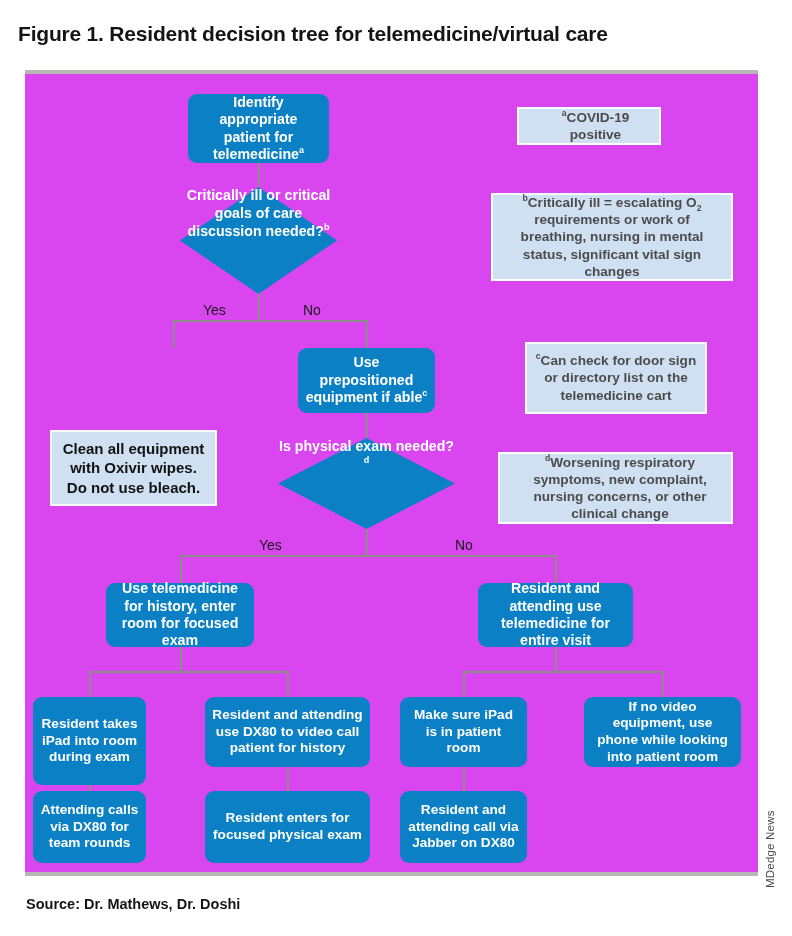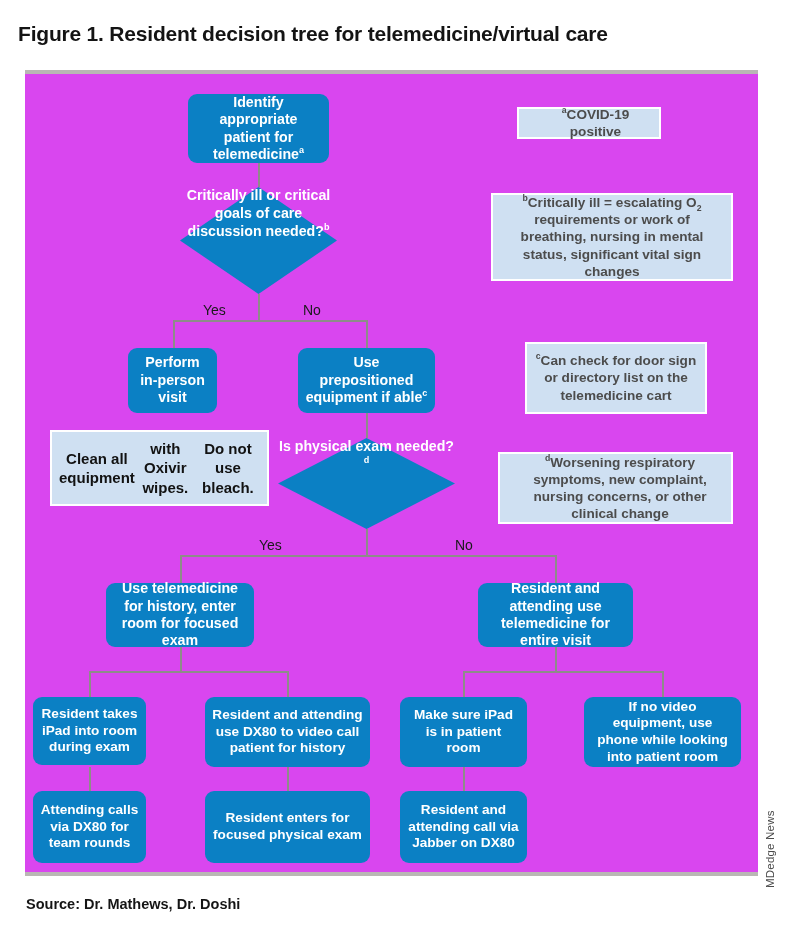--- a/index.html
+++ b/index.html
@@ -116,23 +116,20 @@
   <div class="diamond" style="left:155px;top:113px;width:157px;height:107px;">
     <div class="shape"></div>
     <div class="dtext">
       <span><span>Critically ill or critical goals of care discussion needed?</span><sup>b</sup></span>
     </div>
   </div>
 
   <div class="blabel" style="left:178px;top:228px;">Yes</div>
   <div class="blabel" style="left:278px;top:228px;">No</div>
 
-  <div class="node" style="left:103px;top:274px;width:89px;height:65px;">
-    <span>Perform in-person visit</span>
-  </div>
 
   <div class="node" style="left:273px;top:274px;width:137px;height:65px;">
     <span><span>Use prepositioned equipment if able</span><sup>c</sup></span>
   </div>
 
   <div class="diamond" style="left:253px;top:364px;width:177px;height:91px;">
     <div class="shape"></div>
     <div class="dtext">
       <span><span>Is physical exam needed?</span><sup>d</sup></span>
     </div>
@@ -142,21 +139,21 @@
   <div class="blabel" style="left:430px;top:463px;">No</div>
 
   <div class="node" style="left:81px;top:509px;width:148px;height:64px;">
     <span>Use telemedicine for history, enter room for focused exam</span>
   </div>
 
   <div class="node" style="left:453px;top:509px;width:155px;height:64px;">
     <span>Resident and attending use telemedicine for entire visit</span>
   </div>
 
-  <div class="node small" style="left:8px;top:623px;width:113px;height:68px;">
+  <div class="node small" style="left:8px;top:623px;width:113px;height:88px;">
     <span>Resident takes iPad into room during exam</span>
   </div>
 
   <div class="node small" style="left:180px;top:623px;width:165px;height:70px;">
     <span>Resident and attending use DX80 to video call patient for history</span>
   </div>
 
   <div class="node small" style="left:375px;top:623px;width:127px;height:70px;text-align:center;">
     <span>Make sure iPad is in patient room</span>
   </div>
@@ -170,40 +167,40 @@
   </div>
 
   <div class="node small" style="left:180px;top:717px;width:165px;height:72px;">
     <span>Resident enters for focused physical exam</span>
   </div>
 
   <div class="node small" style="left:375px;top:717px;width:127px;height:72px;">
     <span>Resident and attending call via Jabber on DX80</span>
   </div>
 
-  <div class="note" style="left:492px;top:33px;width:144px;height:32px;padding-left:20px;">
+  <div class="note" style="left:492px;top:33px;width:144px;height:38px;padding-left:20px;">
     <span><sup>a</sup><span>COVID-19 positive</span></span>
   </div>
 
   <div class="note" style="left:466px;top:119px;width:242px;height:88px;">
     <span>
       <sup>b</sup><span>Critically ill = escalating O</span><sub>2</sub>
       <span>requirements or work of breathing, nursing in mental status, significant vital sign changes</span>
     </span>
   </div>
 
   <div class="note" style="left:500px;top:268px;width:182px;height:72px;">
     <span><sup>c</sup><span>Can check for door sign or directory list on the telemedicine cart</span></span>
   </div>
 
   <div class="note" style="left:473px;top:378px;width:235px;height:72px;padding-left:16px;">
     <span><sup>d</sup><span>Worsening respiratory symptoms, new complaint, nursing concerns, or other clinical change</span></span>
   </div>
 
-  <div class="note dark" style="left:25px;top:356px;width:219px;height:76px;flex-direction:row;">
+  <div class="note dark" style="left:25px;top:356px;width:167px;height:76px;flex-direction:column;">
     <span>Clean all equipment</span>
     <span>with Oxivir wipes.</span>
     <span>Do not use bleach.</span>
   </div>
 
 </div>
 
 <div id="credit-wrap">
   <div id="credit">MDedge News</div>
 </div>

